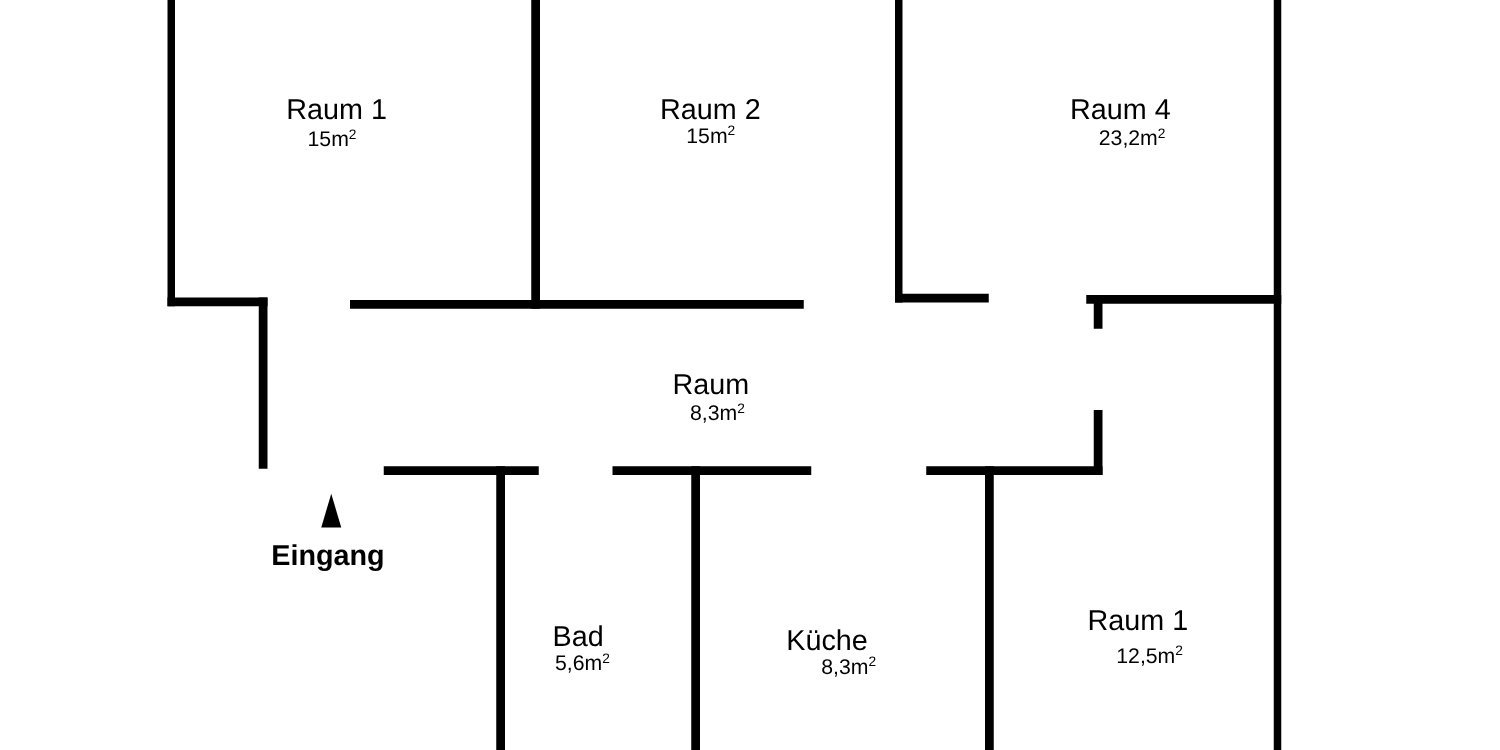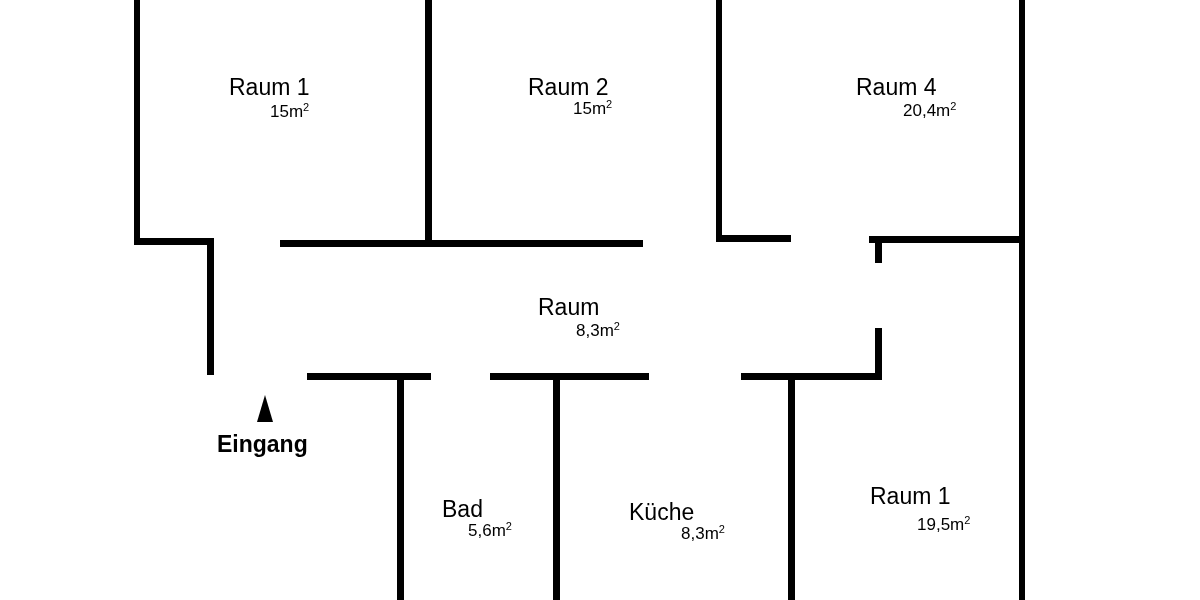--- a/index.html
+++ b/index.html
@@ -1,21 +1,21 @@
 <!DOCTYPE html>
 <html><head>
   <meta charset="utf-8">
   <style>
     html, body { margin: 0; padding: 0; }
     body { width: 1200px; height: 600px; background: #ffffff; position: relative; overflow: hidden; }
     .plan { position: absolute; left: 0; top: 0; width: 1200px; height: 600px; }
     .wall { position: absolute; background: #000000; }
     .label { position: absolute; font-family: "Liberation Sans", "DejaVu Sans", sans-serif; color: #000; white-space: nowrap; }
     .room-name { font-size: 23px; line-height: 26px; }
-    .room-area { font-size: 17px; line-height: 20px; margin-left: 24px; }
+    .room-area { font-size: 17px; line-height: 20px; }
     .room-area sup { font-size: 11px; vertical-align: 6px; line-height: 0; }
     .entrance-arrow { position: absolute; width: 0; height: 0; border-left: 8px solid transparent; border-right: 8px solid transparent; border-bottom: 27px solid #000; }
   </style>
 </head>
 <body>
 
 <div class="plan">
 
   <div class="wall" style="left:134px;top:0;width:6px;height:245px;"></div>
   <div class="wall" style="left:134px;top:238px;width:80px;height:7px;"></div>
@@ -39,29 +39,29 @@
   <div class="wall" style="left:741px;top:373px;width:141px;height:7px;"></div>
   <div class="wall" style="left:788px;top:373px;width:7px;height:227px;"></div>
 
   <div class="label room-name" style="left:229px;top:74px;">Raum 1</div>
   <div class="label room-area" style="left:246px;top:102px;"><span>15m</span><sup>2</sup></div>
 
   <div class="label room-name" style="left:528px;top:74px;">Raum 2</div>
   <div class="label room-area" style="left:549px;top:99px;"><span>15m</span><sup>2</sup></div>
 
   <div class="label room-name" style="left:856px;top:74px;">Raum 4</div>
-  <div class="label room-area" style="left:879px;top:101px;"><span>20,4m</span><sup>2</sup></div>
+  <div class="label room-area" style="left:879px;top:101px;"><span>23,2m</span><sup>2</sup></div>
 
   <div class="label room-name" style="left:538px;top:294px;">Raum</div>
   <div class="label room-area" style="left:552px;top:321px;text-align:right;"><span>8,3m</span><sup>2</sup></div>
 
   <div class="label room-name" style="left:442px;top:496px;">Bad</div>
   <div class="label room-area" style="left:444px;top:521px;"><span>5,6m</span><sup>2</sup></div>
 
   <div class="label room-name" style="left:629px;top:499px;">Küche</div>
   <div class="label room-area" style="left:657px;top:524px;"><span>8,3m</span><sup>2</sup></div>
 
   <div class="label room-name" style="left:870px;top:483px;">Raum 1</div>
-  <div class="label room-area" style="left:893px;top:515px;"><span>19,5m</span><sup>2</sup></div>
+  <div class="label room-area" style="left:893px;top:515px;"><span>12,5m</span><sup>2</sup></div>
 
   <div class="entrance-arrow" style="left:257px;top:395px;"></div>
   <div class="label room-name" style="left:217px;top:431px;font-weight:bold;">Eingang</div>
 </div>
 
 </body></html>

